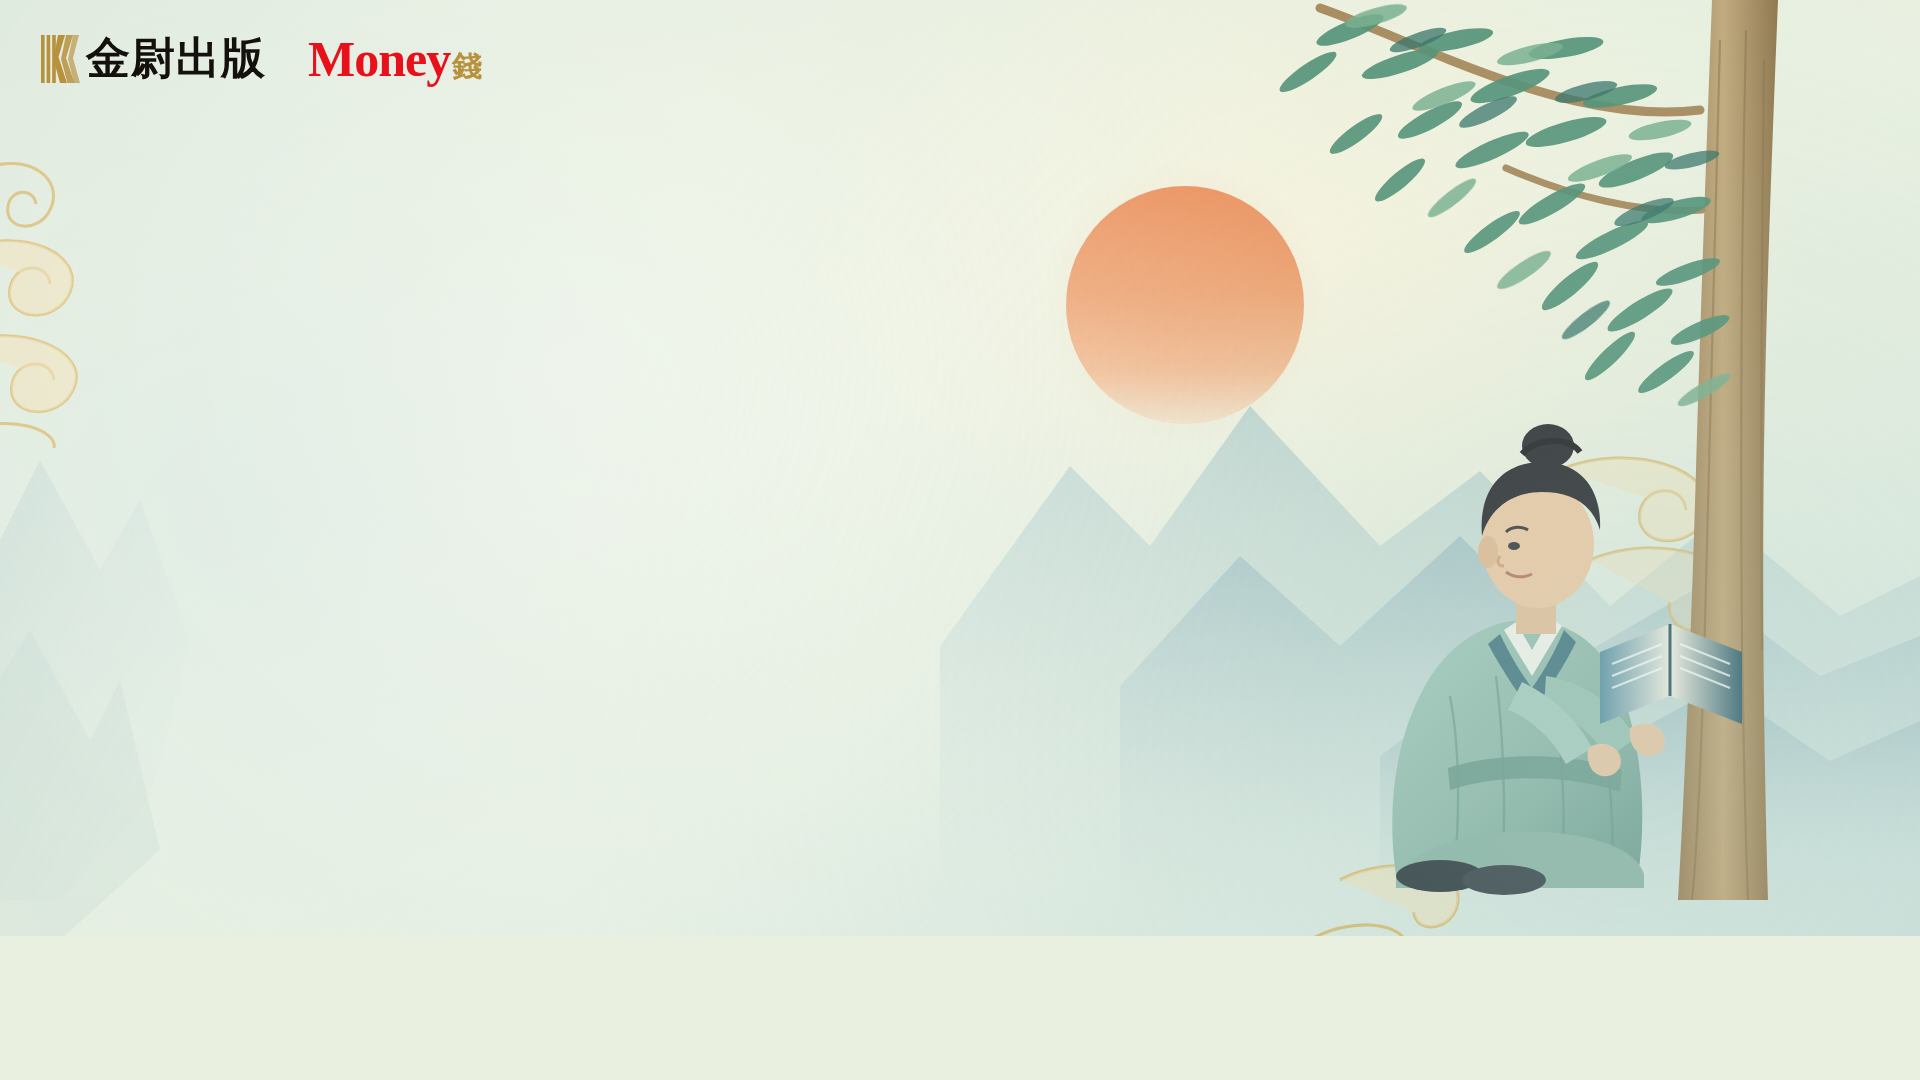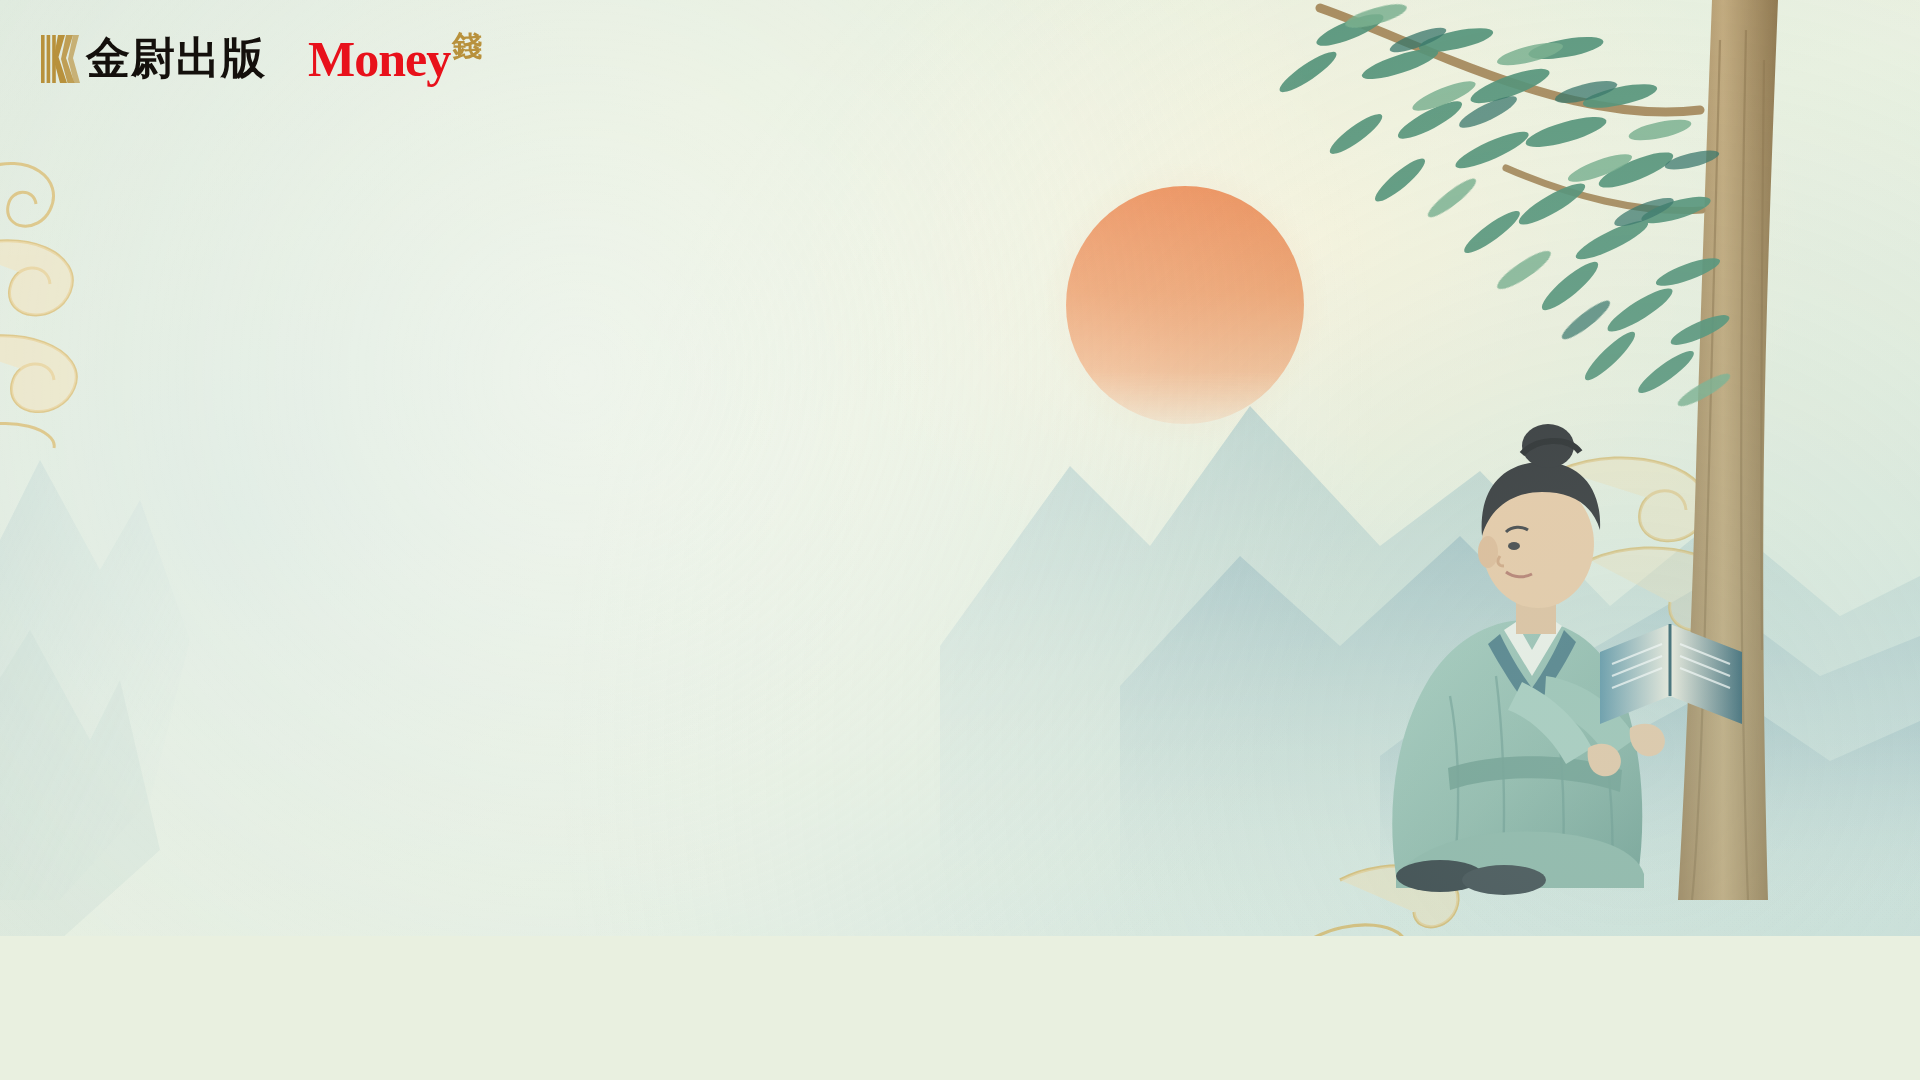--- a/index.html
+++ b/index.html
@@ -67,21 +67,21 @@
     display:flex; align-items:center; gap:42px;
     z-index:40;
   }
   .logo-jinwei { display:flex; align-items:center; gap:6px; }
   .logo-mark { width:40px; height:54px; }
   .logo-jinwei-text {
     font-family:"Liberation Serif", serif;
     font-size:44px; font-weight:700; color:#14100c;
     letter-spacing:1px; line-height:1;
   }
-  .logo-money { display:flex; align-items:flex-start; gap:2px; }
+  .logo-money { display:flex; align-items:flex-end; gap:2px; }
   .logo-money-en {
     font-family:"Liberation Serif", serif;
     font-style:normal; font-weight:700;
     font-size:50px; color:#e8111b; line-height:1;
     letter-spacing:-1px;
   }
   .logo-money-cn {
     font-family:"Liberation Serif", serif;
     font-size:30px; font-weight:700; color:#b8913c;
     line-height:1; position:relative; top:-3px;

